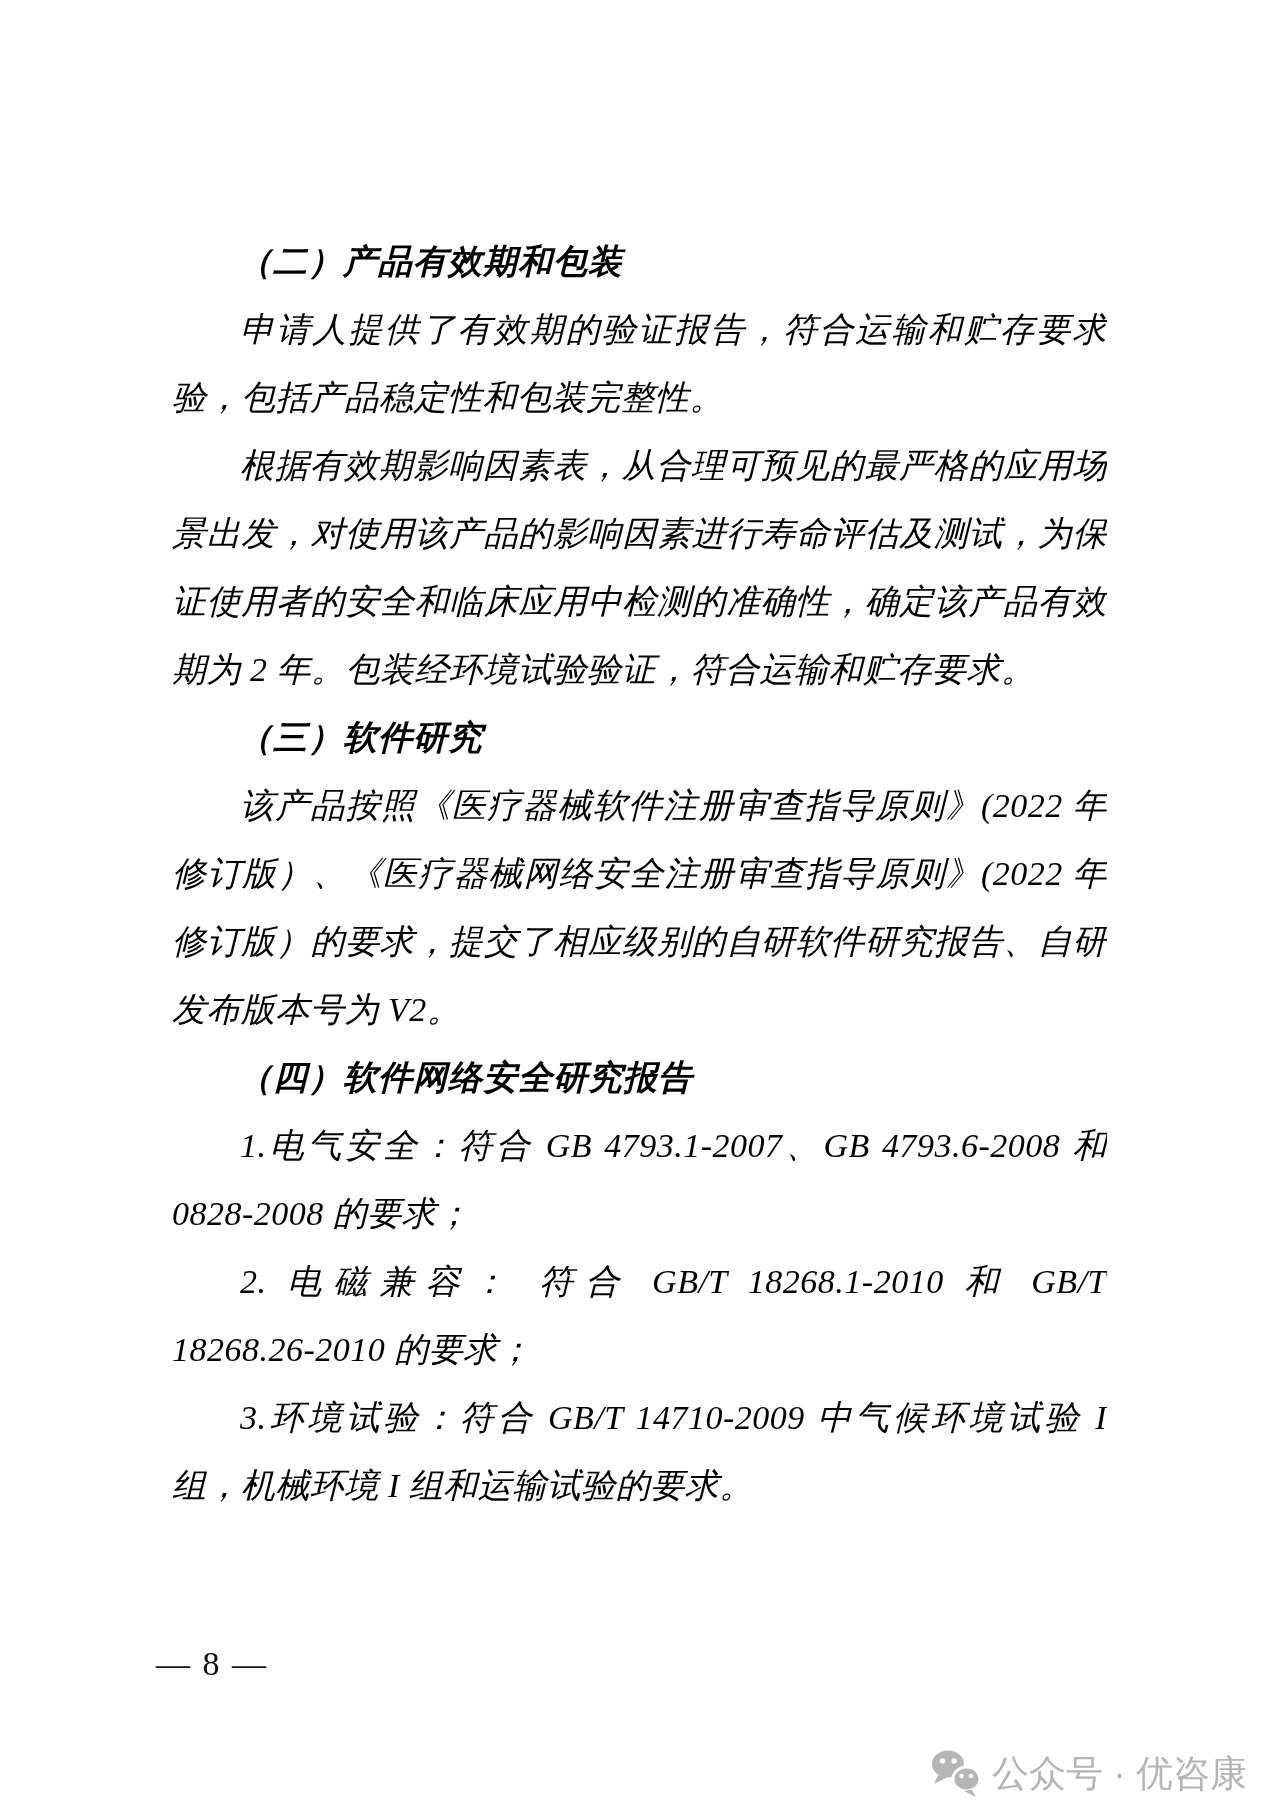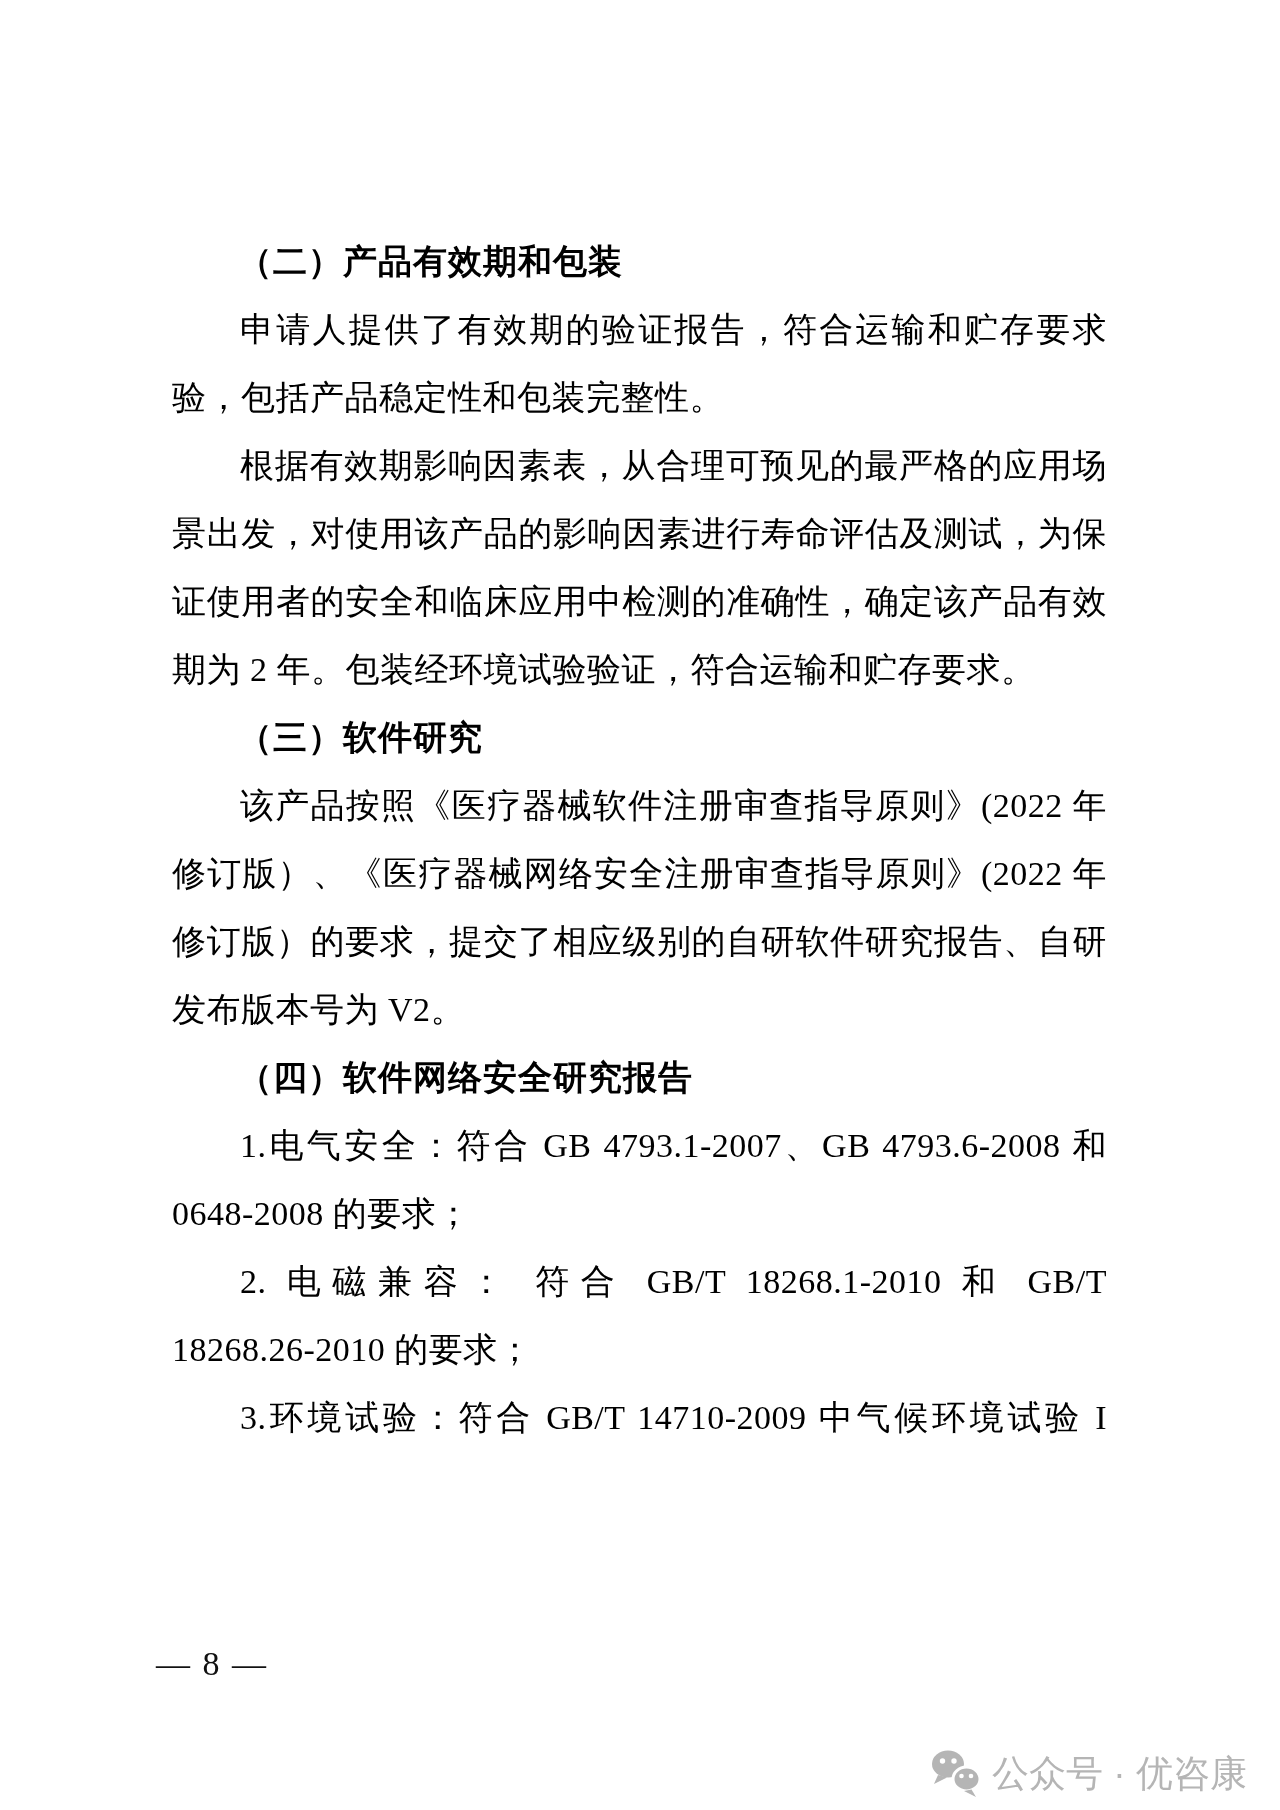--- a/index.html
+++ b/index.html
@@ -22,20 +22,21 @@
     left: 172px;
     width: 935px;
   }
   .line {
     height: 68px;
     line-height: 68px;
     font-size: 34px;
     white-space: normal;
     overflow: hidden;
     letter-spacing: 0.5px;
+    font-style: italic;
   }
   .line.indent {
     text-indent: 68px;
   }
   .line.fill {
     text-align: justify;
     text-align-last: justify;
   }
   .line.heading {
     font-weight: bold;
@@ -82,24 +83,25 @@
       <div class="line fill">景出发，对使用该产品的影响因素进行寿命评估及测试，为保</div>
       <div class="line fill">证使用者的安全和临床应用中检测的准确性，确定该产品有效</div>
       <div class="line">期为 2 年。包装经环境试验验证，符合运输和贮存要求。</div>
       <div class="line heading">（三）软件研究</div>
       <div class="line indent fill">该产品按照《医疗器械软件注册审查指导原则》(2022 年</div>
       <div class="line fill">修订版）、《医疗器械网络安全注册审查指导原则》(2022 年</div>
       <div class="line fill">修订版）的要求，提交了相应级别的自研软件研究报告、自研</div>
       <div class="line">发布版本号为 V2。</div>
       <div class="line heading">（四）软件网络安全研究报告</div>
       <div class="line indent fill">1.电气安全：符合 GB 4793.1-2007、GB 4793.6-2008 和 YY</div>
-      <div class="line">0648-2008 的要求；</div>
+      <div class="line">0828-2008 的要求；</div>
       <div class="line indent fill">2. 电磁兼容： 符合 GB/T 18268.1-2010 和 GB/T</div>
       <div class="line">18268.26-2010 的要求；</div>
       <div class="line indent fill">3.环境试验：符合 GB/T 14710-2009 中气候环境试验 I</div>
+      <div class="line">组，机械环境 I 组和运输试验的要求。</div>
     </div>
 
   <div class="footer-page-number">— 8 —</div>
 
   <div class="watermark" id="watermark" style="color: rgb(181, 181, 181); margin-top: 12px;">
     <svg width="52" height="48" viewBox="0 0 52 48" aria-hidden="true">
       <g fill="currentColor">
         <ellipse cx="17" cy="14" rx="16" ry="13.5"></ellipse>
         <polygon points="7,25 3,34 16,27.5"></polygon>
       </g>

